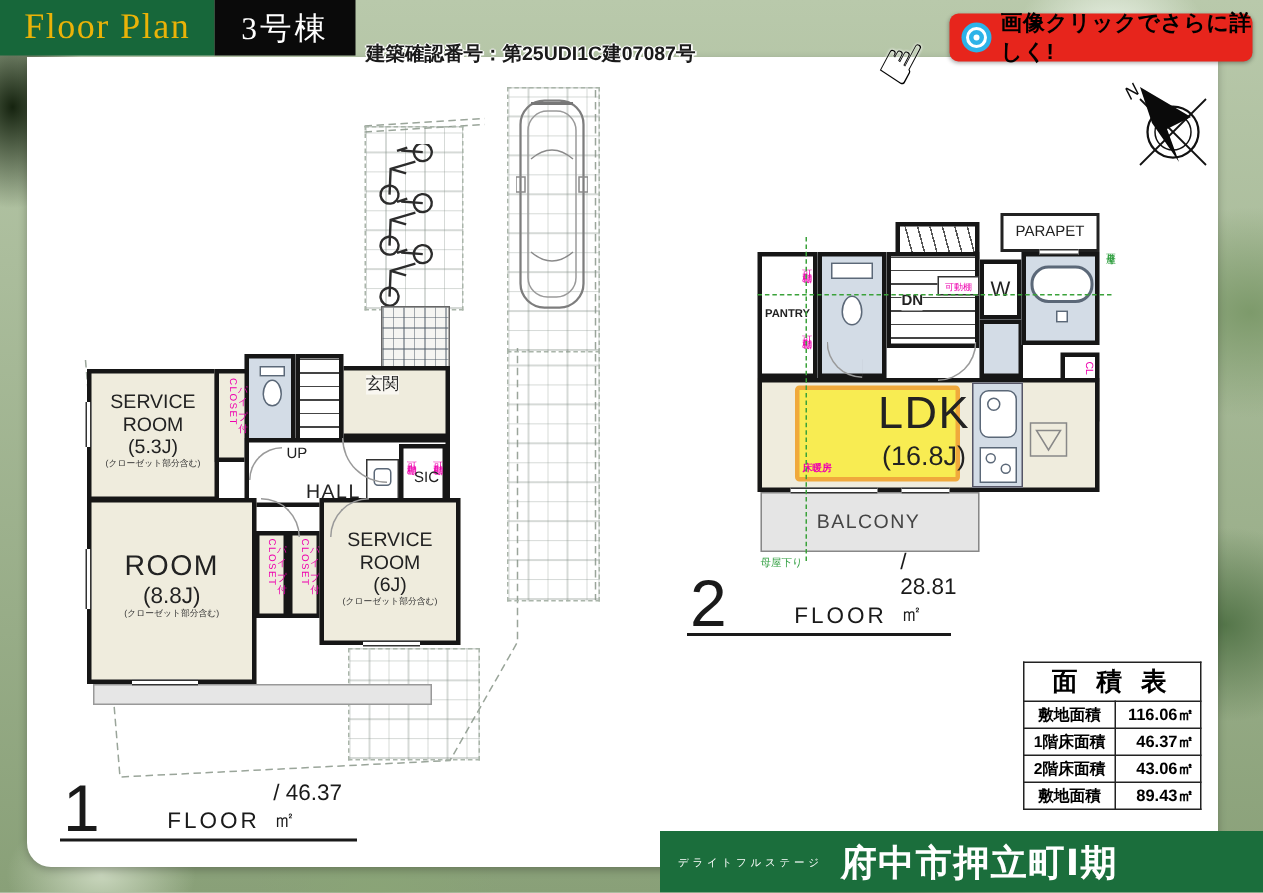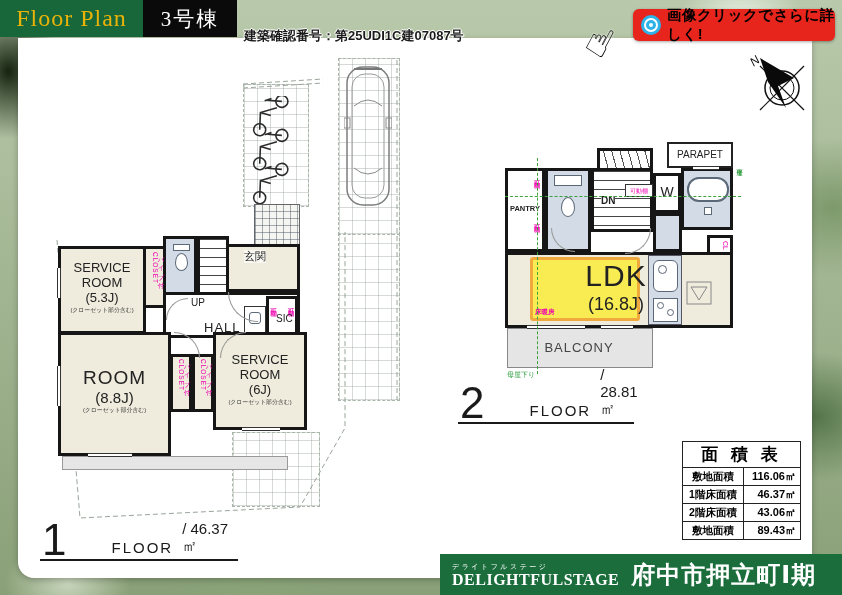--- a/index.html
+++ b/index.html
@@ -323,18 +323,17 @@
     <tr>
           <td class="al">敷地面積</td>
           <td class="av">89.43㎡</td>
         </tr>
   </tbody>
     </table>
 
   <div class="footer">
     <div>
       <span class="f-kana">デライトフルステージ</span>
-      <span class="f-en">DELIGHTFULSTAGE</span>
     </div>
     <div class="f-pj">府中市押立町Ⅰ期</div>
   </div>
 
 </div>
 
 </body></html>

